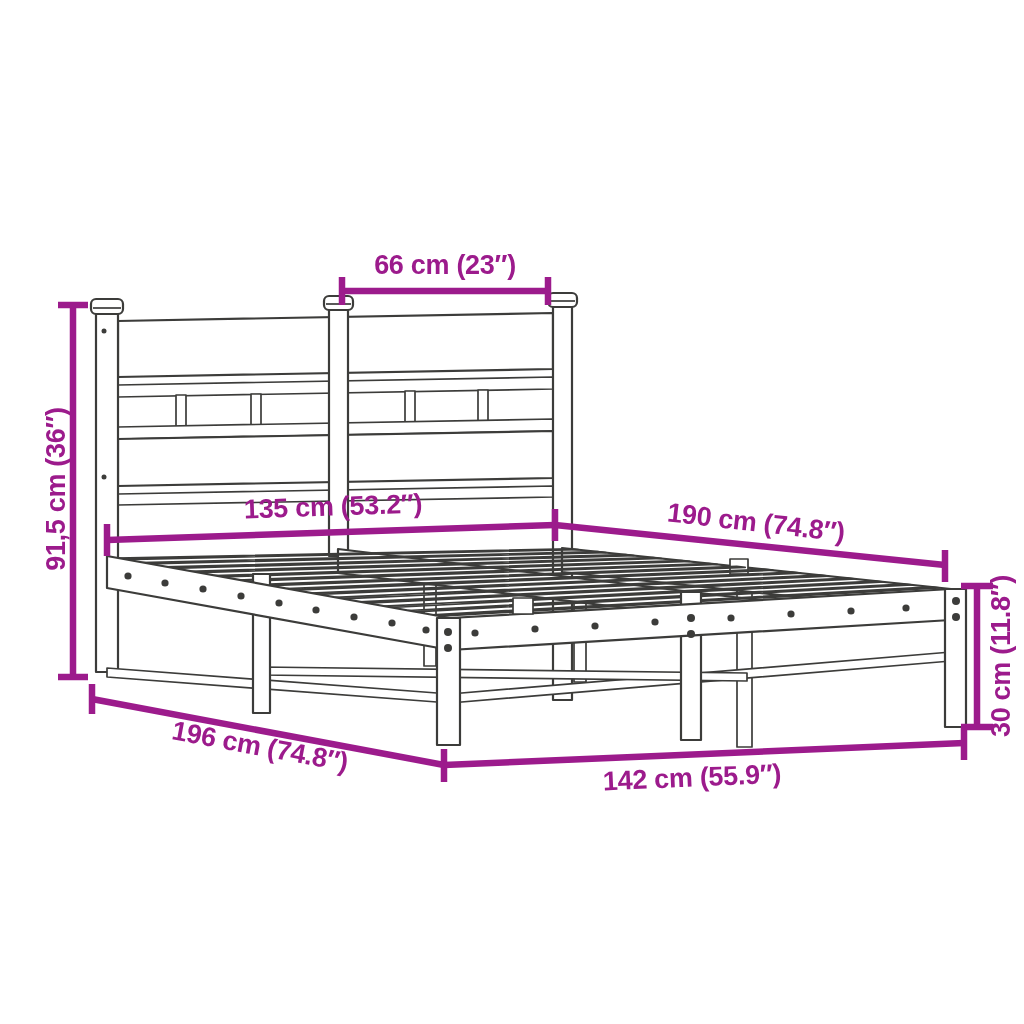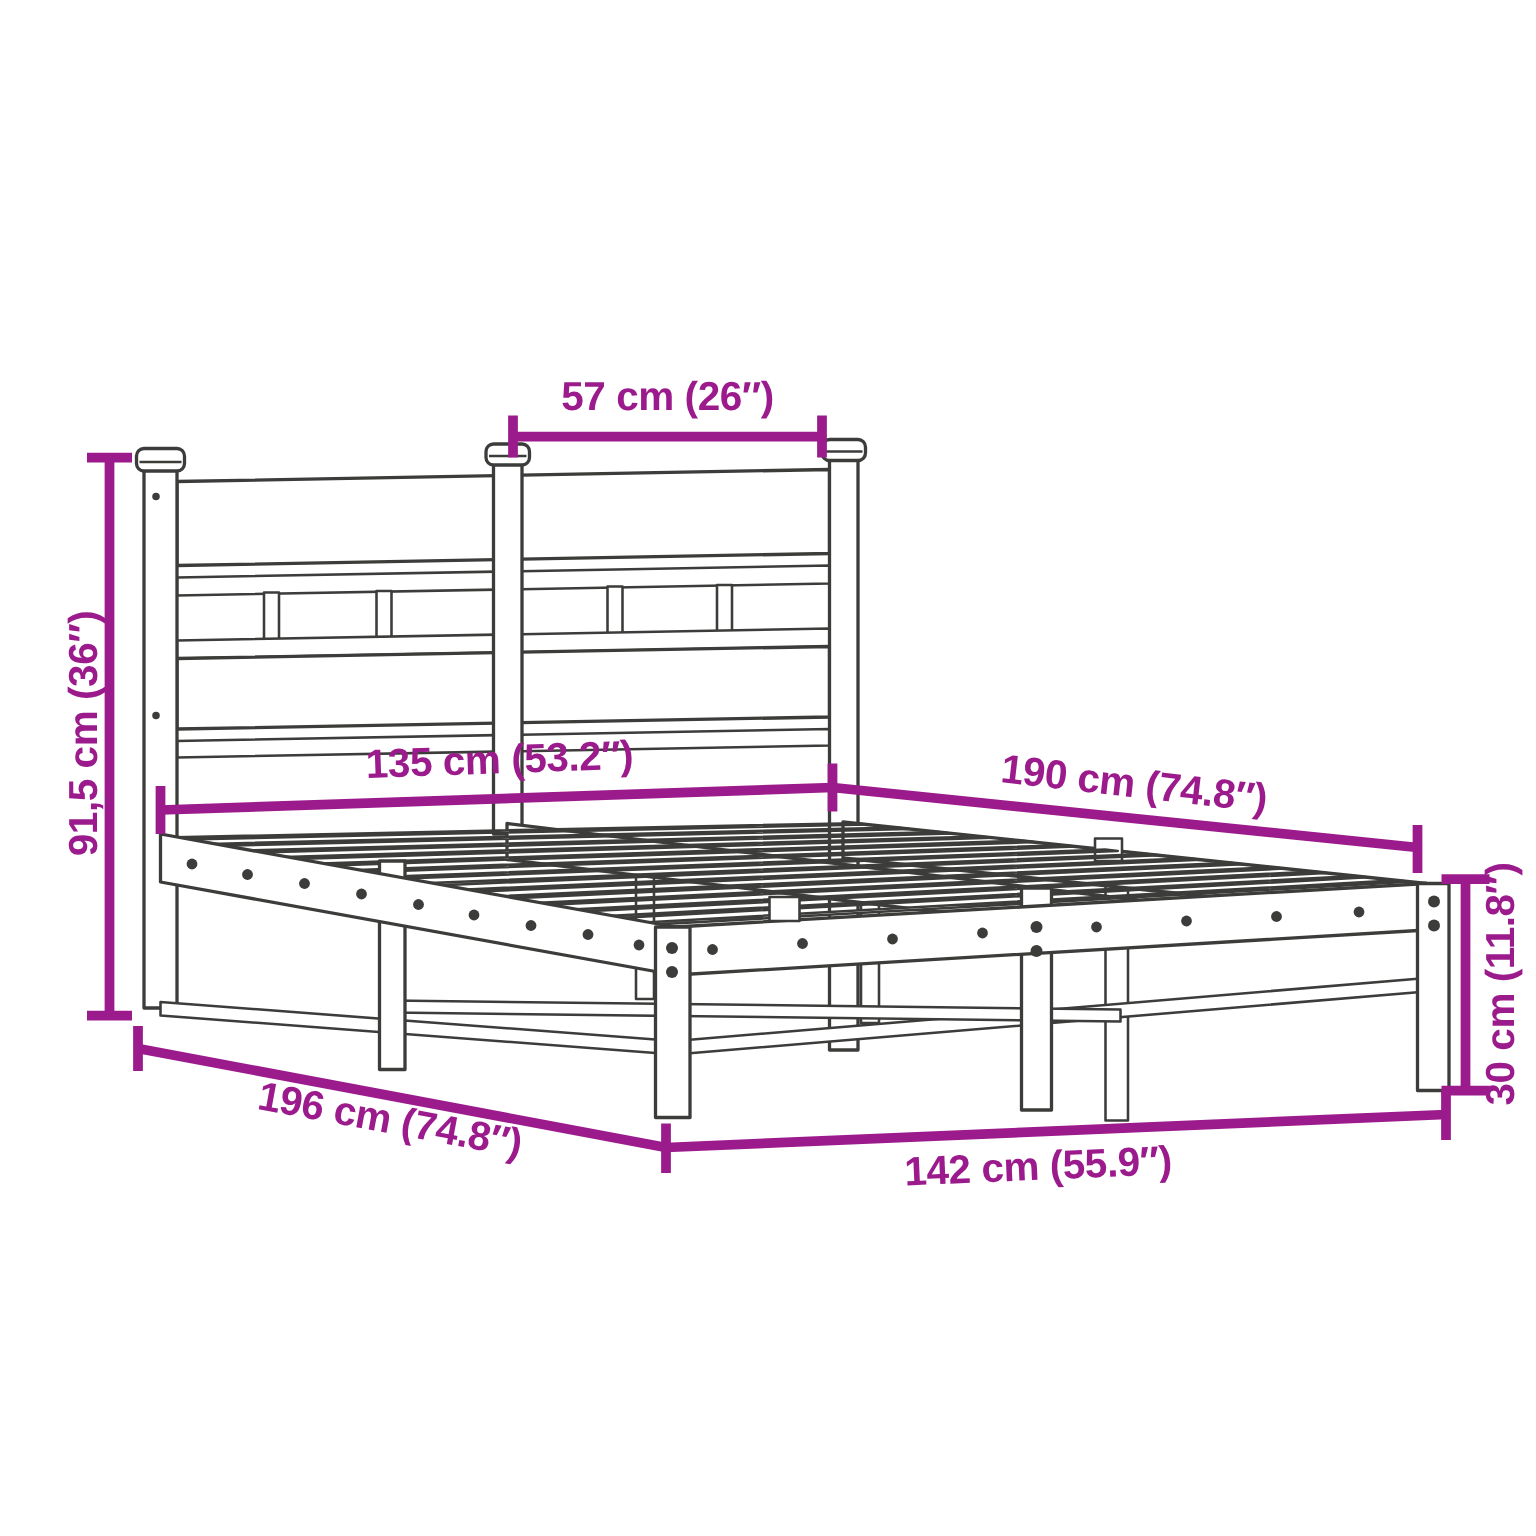--- a/index.html
+++ b/index.html
@@ -168,21 +168,21 @@
       </g>
 
       <g>
         <line x1="977" y1="586" x2="977" y2="727"></line>
         <line x1="961" y1="586" x2="993" y2="586"></line>
         <line x1="961" y1="727" x2="993" y2="727"></line>
       </g>
     </g>
   </svg>
 
-  <div class="dim-label" style="left:445px;top:265px;--r:0deg">57 cm (26″)</div>
+  <div class="dim-label" style="left:445px;top:265px;--r:0deg">66 cm (23″)</div>
 
   <div class="dim-label" style="left:333px;top:507px;--r:-2deg">135 cm (53.2″)</div>
 
   <div class="dim-label" style="left:756px;top:523px;--r:6.5deg">190 cm (74.8″)</div>
 
   <div class="dim-label" style="left:56px;top:489px;--r:-90deg">91,5 cm (36″)</div>
 
   <div class="dim-label" style="left:260px;top:747px;--r:10.5deg">196 cm (74.8″)</div>
 
   <div class="dim-label" style="left:692px;top:778px;--r:-2.5deg">142 cm (55.9″)</div>

